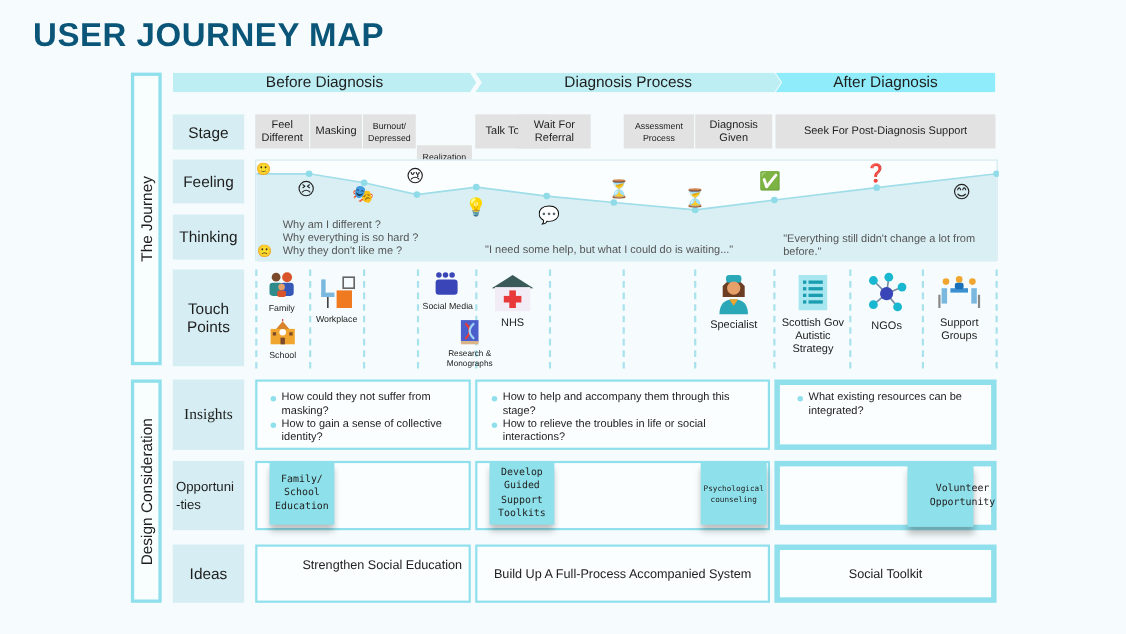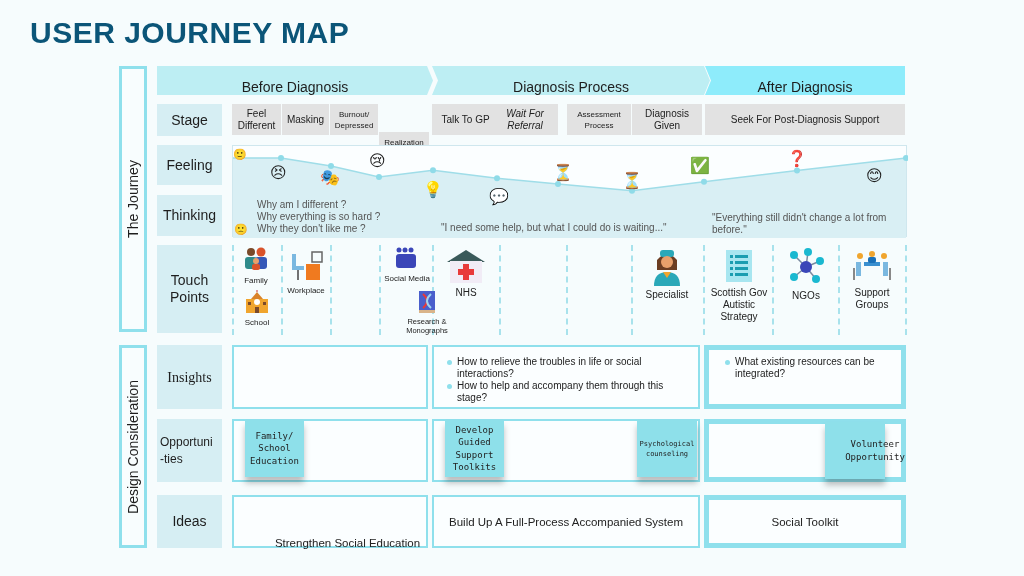--- a/index.html
+++ b/index.html
@@ -1,21 +1,21 @@
 <!DOCTYPE html>
 <html><head>
 <meta charset="utf-8">
 <style>
   * { box-sizing: border-box; margin: 0; padding: 0; }
   body { width: 1024px; height: 576px; background: #f6fcfd; font-family: "Liberation Sans", "DejaVu Sans", sans-serif; color: #1e1e1e; position: relative; overflow: hidden; }
   .title { position: absolute; left: 30px; top: 16px; font-size: 30px; font-weight: 700; color: #0b5578; letter-spacing: 0.5px; }
   .side-label { position: absolute; border: 3px solid #8fe0ec; background: #f8fdfe; display: flex; align-items: center; justify-content: center; }
   .side-label span { transform: rotate(-90deg); white-space: nowrap; font-size: 14px; color: #1e1e1e; }
   .row-label { position: absolute; left: 157px; width: 65px; background: #d6eef3; display: flex; align-items: center; justify-content: center; text-align: center; font-size: 14px; line-height: 17px; }
-  .phase { position: absolute; top: 66px; height: 29px; display: flex; align-items: flex-end; justify-content: center; font-size: 14px; color: #1e1e1e; }
+  .phase { position: absolute; top: 66px; height: 18px; display: flex; align-items: flex-start; justify-content: center; font-size: 14px; color: #1e1e1e; }
   .phase.p1, .phase.p2 { background: #bdeef3; }
   .phase.p3 { background: #8eecfb; }
   .stage { position: absolute; top: 104px; height: 31px; background: #e2e2e2; display: flex; align-items: center; justify-content: center; text-align: center; font-size: 10px; line-height: 12px; color: #222; }
   .stage.sm { font-size: 8px; line-height: 11px; text-align: center; }
   .feel-panel { position: absolute; left: 232px; top: 145px; width: 675px; height: 92px; border: 1px solid #cfe7ee; background: #fbfeff; }
   .thought { position: absolute; font-size: 10px; line-height: 12px; color: #555; }
   .vdash { position: absolute; top: 245px; height: 90px; border-left: 2px dashed #a8e2ec; width: 0; }
   .tp { position: absolute; text-align: center; font-size: 9px; line-height: 11px; color: #222; }
   .tp.lg { font-size: 10px; line-height: 12px; }
   .box { position: absolute; background: #fbfeff; border: 2px solid #8fe0ec; }
@@ -58,21 +58,21 @@
 <div class="row-label" style="top:345px; height:64px;font-family:Liberation Serif, serif;">Insights</div>
 <div class="row-label" style="top: 419px; height: 63px; font-size: 12px; text-align: left; justify-content: flex-start; padding-left: 3px; white-space: pre-line;" id="opp-label">Opportuni
 -ties</div>
 <div class="row-label" style="top:495px; height:53px;">Ideas</div>
 
 <div class="stage" style="left:232px; width:49px;">Feel Different</div>
 <div class="stage" style="left:282px; width:47px;">Masking</div>
 <div class="stage sm" style="left:330px; width:48px;">Burnout/ Depressed</div>
 <div class="stage sm" style="left:379px; width:50px;margin-top:28px;">Realization /Seek Help</div>
 <div class="stage" style="left:432px; width:67px;">Talk To GP</div>
-<div class="stage" style="left:492px; width:66px;font-style:italic;">Wait For Referral</div>
+<div class="stage" style="left:471px; width:66px;">Wait For Referral</div>
 <div class="stage sm" style="left:567px; width:64px;">Assessment Process</div>
 <div class="stage" style="left:632px; width:70px;">Diagnosis Given</div>
 <div class="stage" style="left:705px; width:200px;">Seek For Post-Diagnosis Support</div>
 
 <div class="feel-panel">
   <svg id="curve" width="675" height="92" style="position:absolute; left:0; top:0;">
       <path d="M0,12 L48,12 L98,20.1 L146,30.900000000000002 L200,24.15 L264,32.25 L325,38.1 L399,44.85 L471,35.85 L564,24.6 L673,12 L673,92 L0,92 Z" fill="#d9eff4"></path>
       <polyline points="0,12 48,12 98,20.1 146,30.900000000000002 200,24.15 264,32.25 325,38.1 399,44.85 471,35.85 564,24.6 673,12" fill="none" stroke="#9fdde8" stroke-width="1.5"></polyline>
       <circle cx="48" cy="12" r="3" fill="#8fdbe8"></circle>
       <circle cx="98" cy="20.1" r="3" fill="#8fdbe8"></circle>
@@ -236,37 +236,39 @@
       <rect x="31" y="12" width="5" height="14" fill="#7ab8e0"></rect>
       <rect x="16" y="7" width="8" height="6" rx="2" fill="#1a70b8"></rect>
       <line x1="2" y1="18" x2="2" y2="30" stroke="#888" stroke-width="2"></line>
       <line x1="38" y1="18" x2="38" y2="30" stroke="#888" stroke-width="2"></line>
     </svg>
   <div>Support Groups</div>
 </div>
 
 <div class="box" style="left:232px; top:345px; width:196px; height:64px;"></div>
 <ul class="ins-list" style="left:246px; top:356px; width:178px;">
+  <li>How could they not suffer from masking?</li>
+  <li>How to gain a sense of collective identity?</li>
 </ul>
 <div class="box" style="left:432px; top:345px; width:268px; height:64px;"></div>
 <ul class="ins-list" style="left:447px; top:356px; width:248px;">
+  <li>How to help and accompany them through this stage?</li>
   <li>How to relieve the troubles in life or social interactions?</li>
-  <li>How to help and accompany them through this stage?</li>
 </ul>
 <div class="box thick" style="left:704px; top:345px; width:202px; height:64px;"></div>
 <ul class="ins-list" style="left:725px; top:356px; width:170px;">
   <li>What existing resources can be integrated?</li>
 </ul>
 
 <div class="box" style="left:232px; top:419px; width:196px; height:63px;"></div>
 <div class="sticky" style="left:245px; top:420px; width:59px; height:57px;">Family/ School Education</div>
 <div class="box" style="left:432px; top:419px; width:268px; height:63px;"></div>
 <div class="sticky" style="left:445px; top:420px; width:59px; height:57px;">Develop Guided Support Toolkits</div>
 <div class="sticky xs" style="left:637px; top:420px; width:60px; height:57px;">Psychological counseling</div>
 <div class="box thick" style="left:704px; top:419px; width:202px; height:63px;"></div>
 <div class="sticky" style="left:825px; top:422px; width:60px; height:57px;padding-left:40px;">Volunteer Opportunity</div>
 
 <div class="box" style="left:232px; top:495px; width:196px; height:53px;"></div>
-<div class="idea" style="left:232px; top:516px; width:231px; height:53px;">Strengthen Social Education</div>
+<div class="idea" style="left:232px; top:487px; width:231px; height:53px;">Strengthen Social Education</div>
 <div class="box" style="left:432px; top:495px; width:268px; height:53px;"></div>
 <div class="idea" style="left:432px; top:495px; width:268px; height:53px;">Build Up A Full-Process Accompanied System</div>
 <div class="box thick" style="left:704px; top:495px; width:202px; height:53px;"></div>
 <div class="idea" style="left:704px; top:495px; width:202px; height:53px;">Social Toolkit</div>
 
 </body></html>

